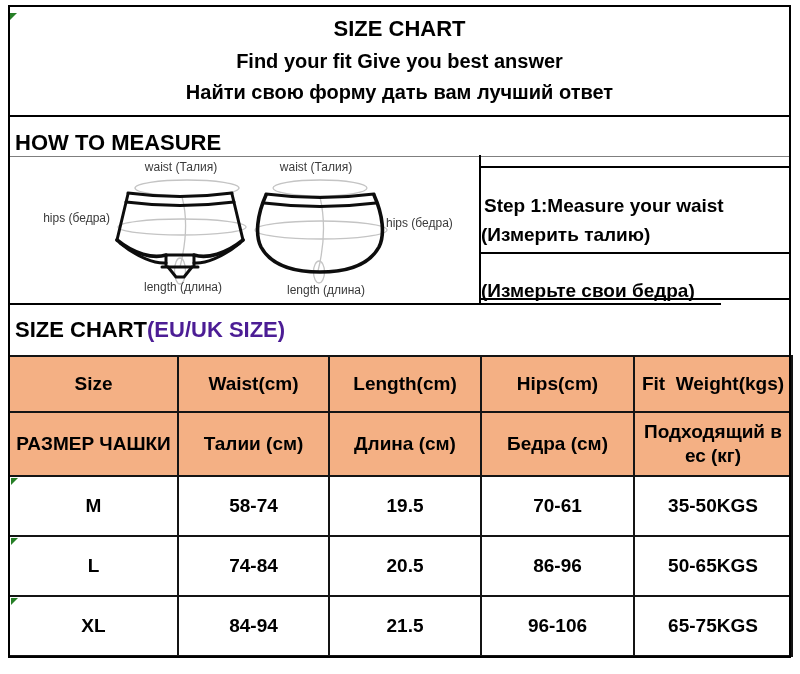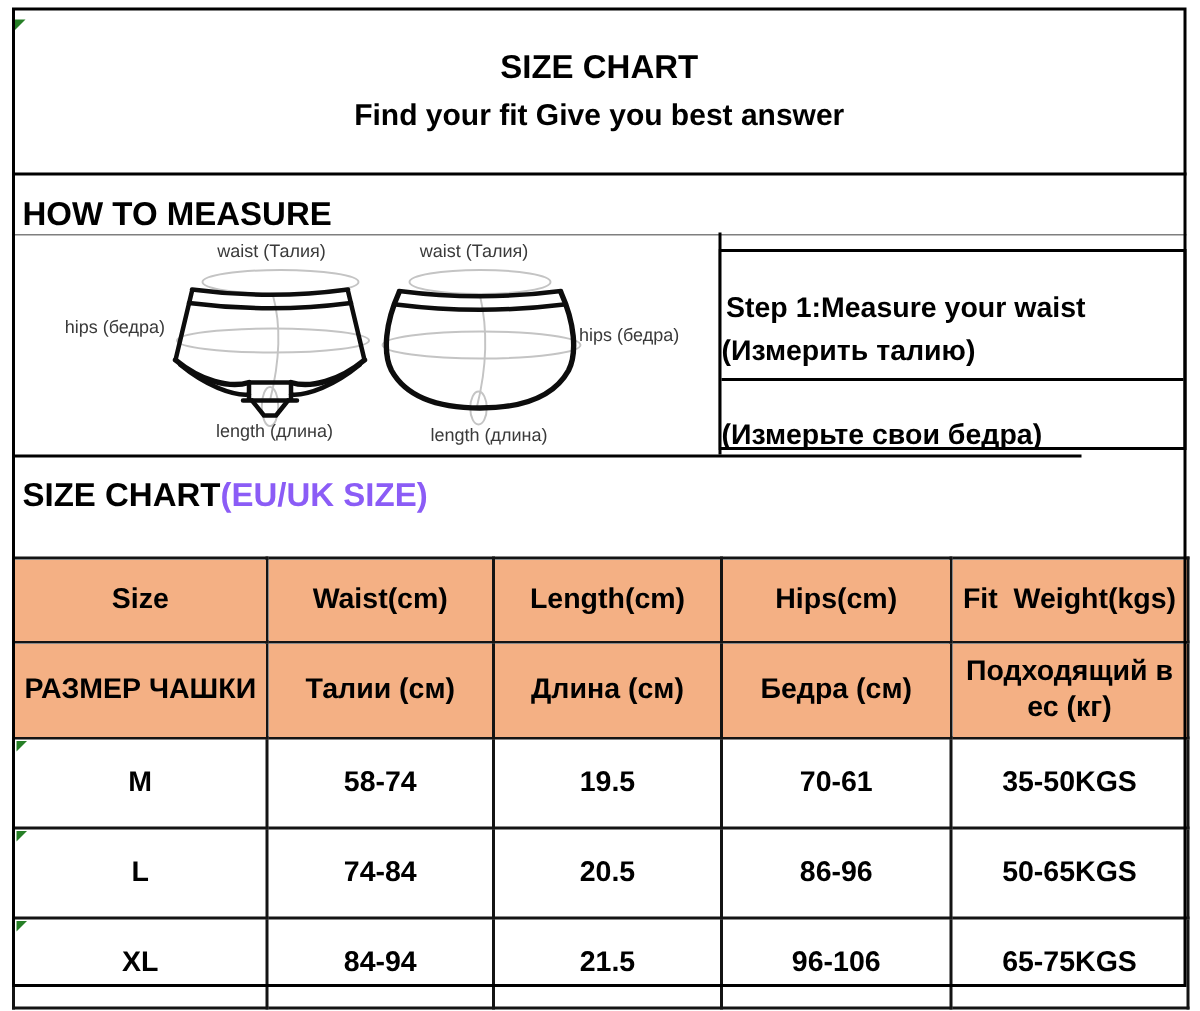--- a/index.html
+++ b/index.html
@@ -33,45 +33,46 @@
   .s2{font-size:19px;font-weight:bold;text-align:left;line-height:28px;}
 
   svg text{font-family:"Liberation Sans",sans-serif;font-size:12px;fill:#3a3a3a;}
   .g{stroke:#0d0d0d;fill:none;stroke-width:3;stroke-linecap:round;stroke-linejoin:round;}
   .g2{stroke:#0d0d0d;fill:none;stroke-width:3.6;stroke-linecap:round;stroke-linejoin:round;}
   .f{stroke:#c4c4c4;fill:none;stroke-width:1.3;}
 
   
   #sc-row{position:absolute;left:8px;top:305px;width:783px;height:50px;box-sizing:border-box;
           display:flex;align-items:center;padding-left:7px;font-size:22px;font-weight:bold;z-index:1;}
-  .red{color:#8b5cf6;}
+  .red{color:#4c1d95;}
 
   
   #size-table{position:absolute;left:8px;top:355px;width:783px;height:295px;z-index:2;
-              border-collapse:collapse;table-layout:fixed;margin-top:16px;}
+              border-collapse:collapse;table-layout:fixed;}
   #size-table th,#size-table td{border:2px solid #141414;text-align:center;vertical-align:middle;
               font-weight:bold;font-size:19px;white-space:pre-wrap;padding:0;position:relative;
               line-height:1.25;}
   #size-table .hrow th{background:#f4b084;}
   tr.h1{height:56px;} tr.h2{height:64px;} tr.d{height:60px;}
 
   .flag{position:absolute;left:1px;top:1px;width:0;height:0;
         border-top:7px solid #267f26;border-right:7px solid transparent;}
   .flag-title{position:absolute;left:2px;top:8px;z-index:3;}
 </style>
 </head>
 <body>
 
 <div class="page">
   <div class="frame"></div>
 
   <section id="title-block">
     <span class="flag flag-title"></span>
     <div class="t1">SIZE CHART</div>
     <div class="t2">Find your fit Give you best answer</div>
+    <div class="t2">Найти свою форму дать вам лучший ответ</div>
   </section>
 
   <section id="htm-row">
     <span>HOW TO MEASURE</span>
   </section>
 
   <section id="measure-area">
     <svg id="diagram-svg" width="470" height="150" viewBox="0 0 470 150">
 
       <ellipse class="f" cx="177" cy="33" rx="52" ry="8"></ellipse>

